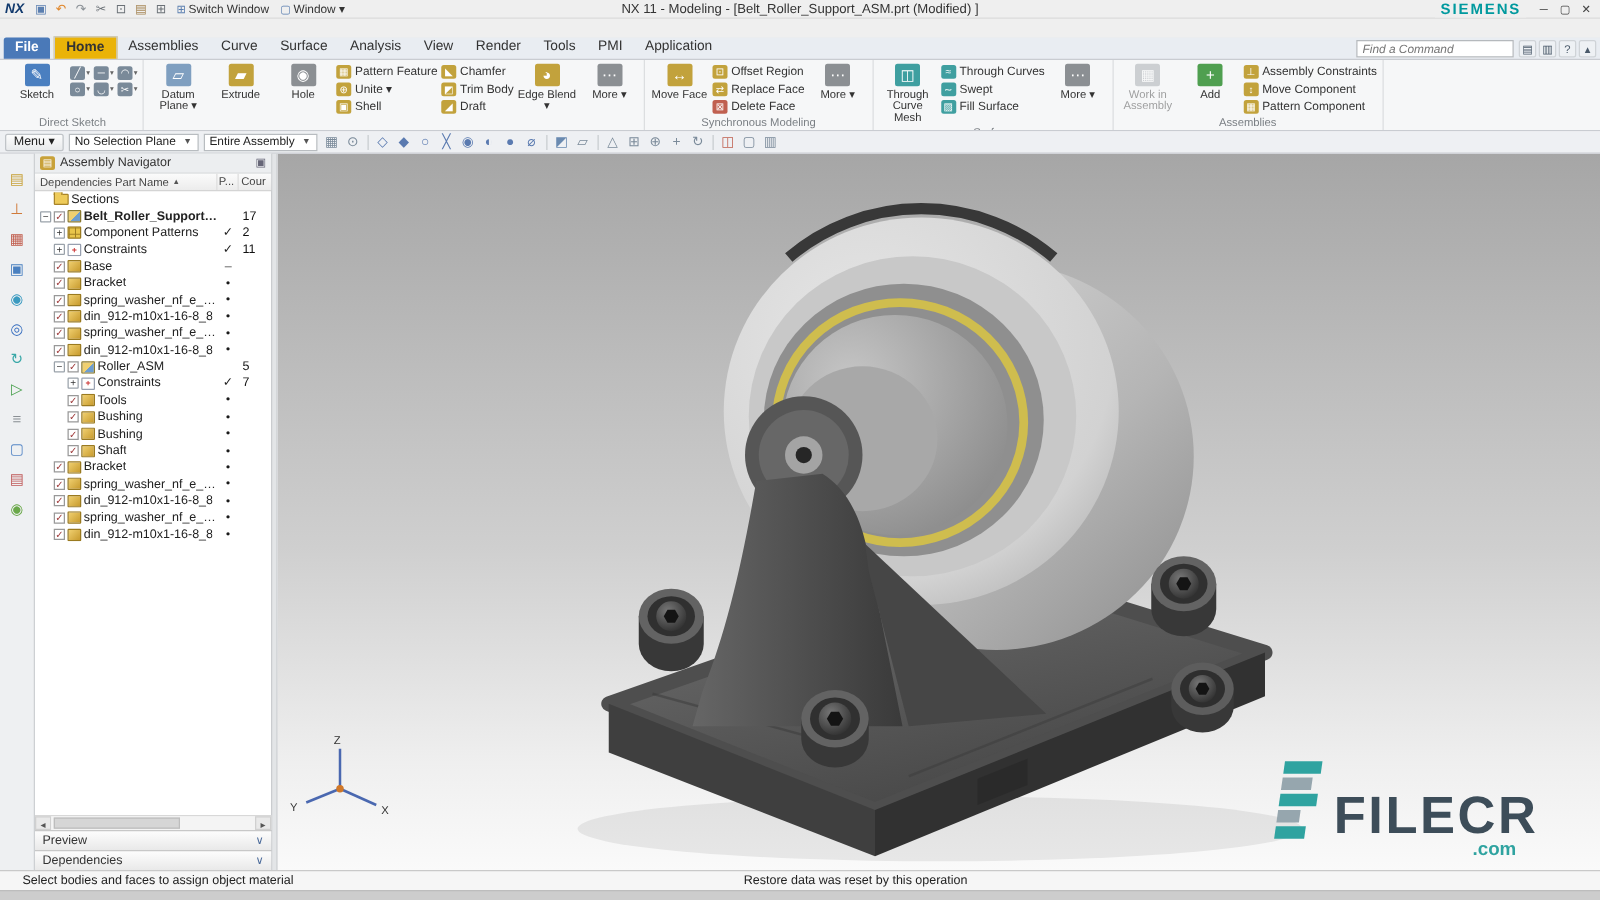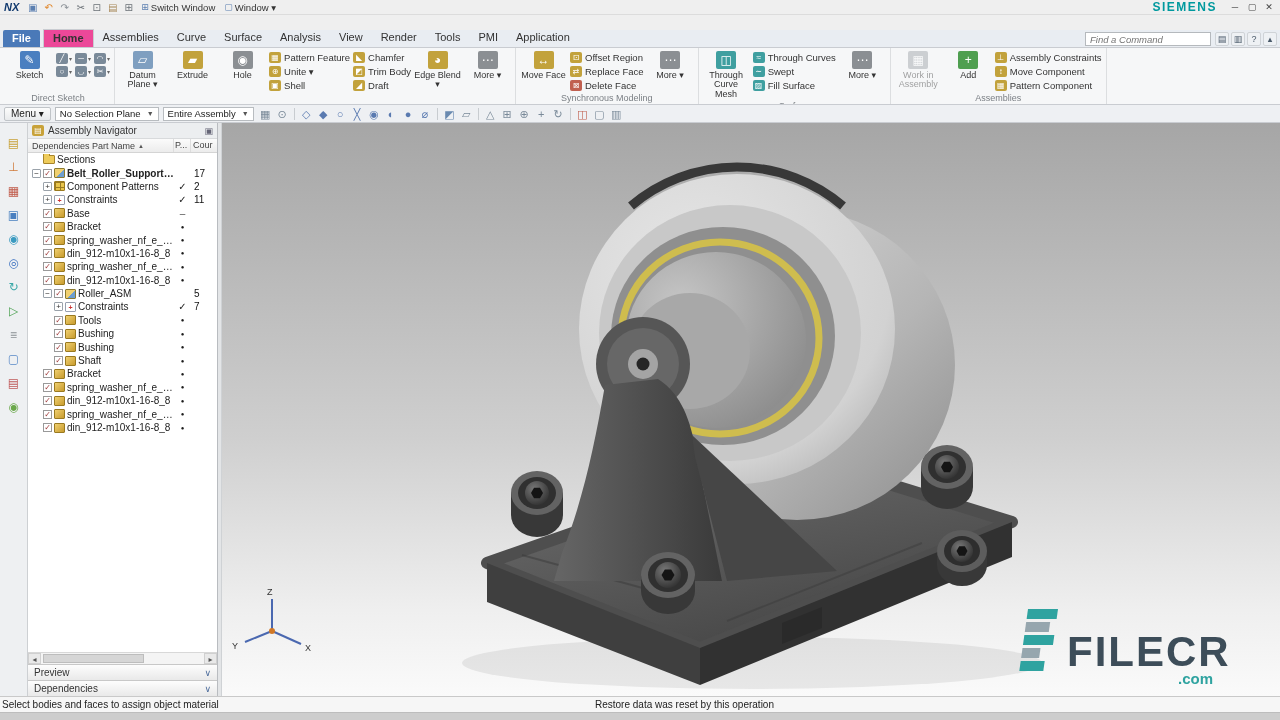--- a/index.html
+++ b/index.html
@@ -17,21 +17,21 @@
   .brand{margin-left:auto;font-weight:bold;color:#00999e;letter-spacing:1.5px;font-size:12px;z-index:2;background:#efefef;padding:0 4px}
   .winctl{display:flex;gap:3px;z-index:2;margin-left:4px;background:#efefef}
   .winctl span{width:14px;text-align:center;font-size:9px;color:#444;cursor:default}
 
   .chrome-gap{height:15px;background:#efefef}
 
   
   .tabrow{height:18px;background:#e9edf2;display:flex;align-items:flex-end;padding:0 3px;border-bottom:1px solid #c9ccd1;position:relative}
   .tab{padding:2px 9px;font-size:11px;color:#333;height:18px;white-space:nowrap;cursor:default}
   .tab.file{background:#4a79b8;color:#fff;font-weight:bold;border-radius:2px 2px 0 0;margin-right:3px;height:17px}
-  .tab.active{background:#ec4899;border:1px solid #c9ccd1;border-bottom:none;font-weight:bold}
+  .tab.active{background:#eab308;border:1px solid #c9ccd1;border-bottom:none;font-weight:bold}
   .findwrap{margin-left:auto;display:flex;align-items:center;gap:4px;padding-bottom:1px}
   .findwrap input{width:126px;height:14px;font-size:9.5px;padding:0 4px;border:1px solid #b5b9bd;font-style:italic;color:#888;background:#fff;font-family:inherit}
   .tabicons{display:flex;gap:2px}
   .tabicons .tic2{width:14px;height:14px;font-size:9px;line-height:13px;text-align:center;color:#4a5a6a;border:1px solid #cfd3d7;background:#eef1f4;border-radius:2px}
 
   
   .ribbon{height:57px;background:#f6f7f8;display:flex;align-items:stretch;padding:0 2px;border-bottom:1px solid #c9ccd1;overflow:hidden}
   .rgroup{display:flex;flex-direction:column;border-right:1px solid #dcdee0;padding:1px 4px 0}
   .ritems{display:flex;align-items:flex-start;gap:3px;flex:1}
   .rgl{text-align:center;font-size:9px;color:#7a7f84;height:11px;line-height:11px;white-space:nowrap}
@@ -94,21 +94,21 @@
   .sthumb{position:absolute;left:2px;top:1px;bottom:1px;width:62%;background:#d6d6d6;border:1px solid #bdbdbd}
   .secbar{height:16px;border-top:1px solid #c8c8c8;background:linear-gradient(#fdfdfd,#e9e9e9);display:flex;align-items:center;padding:0 6px;font-size:10px;color:#333;cursor:default}
   .secbar .chev{margin-left:auto;color:#4a6a9a;font-size:9px}
 
   .splitter{width:4px;background:#e3e5e7;border-right:1px solid #cfd2d5;cursor:col-resize}
   .viewport{flex:1;position:relative;overflow:hidden}
   .viewport svg{display:block;width:100%;height:100%}
 
   
   .statusbar{height:16px;background:#f6f6f6;border-top:1px solid #c9c9c9;position:relative;font-size:10px;color:#222}
-  .statusbar .s1{position:absolute;left:2px;top:2px}
+  .statusbar .s1{position:absolute;left:18px;top:2px}
   .statusbar .s2{position:absolute;left:595px;top:2px}
   .bottomstrip{height:8px;background:#cdcdcd;border-top:1px solid #bdbdbd}
 </style>
 </head>
 <body>
 
 <div class="titlebar">
   <div class="qat">
     <span class="nx-logo">NX</span>
   <span class="qic" style="color: rgb(91, 127, 176);">▣</span>
@@ -120,20 +120,21 @@
       <span class="qic" style="color: rgb(106, 112, 118);">⊞</span>
     </div>
   <span class="qlabel">
       <span class="mini">⊞</span>
       <span>Switch Window</span>
     </span>
   <span class="qlabel">
       <span class="mini">▢</span>
       <span>Window ▾</span>
     </span>
+  <div class="title-text">NX 11 - Modeling - [Belt_Roller_Support_ASM.prt (Modified) ]</div>
   <div class="brand">SIEMENS</div>
   <div class="winctl">
       <span>─</span>
       <span>▢</span>
       <span>✕</span>
     </div>
 </div>
 <div class="chrome-gap"></div>
 
 <div class="tabrow">

